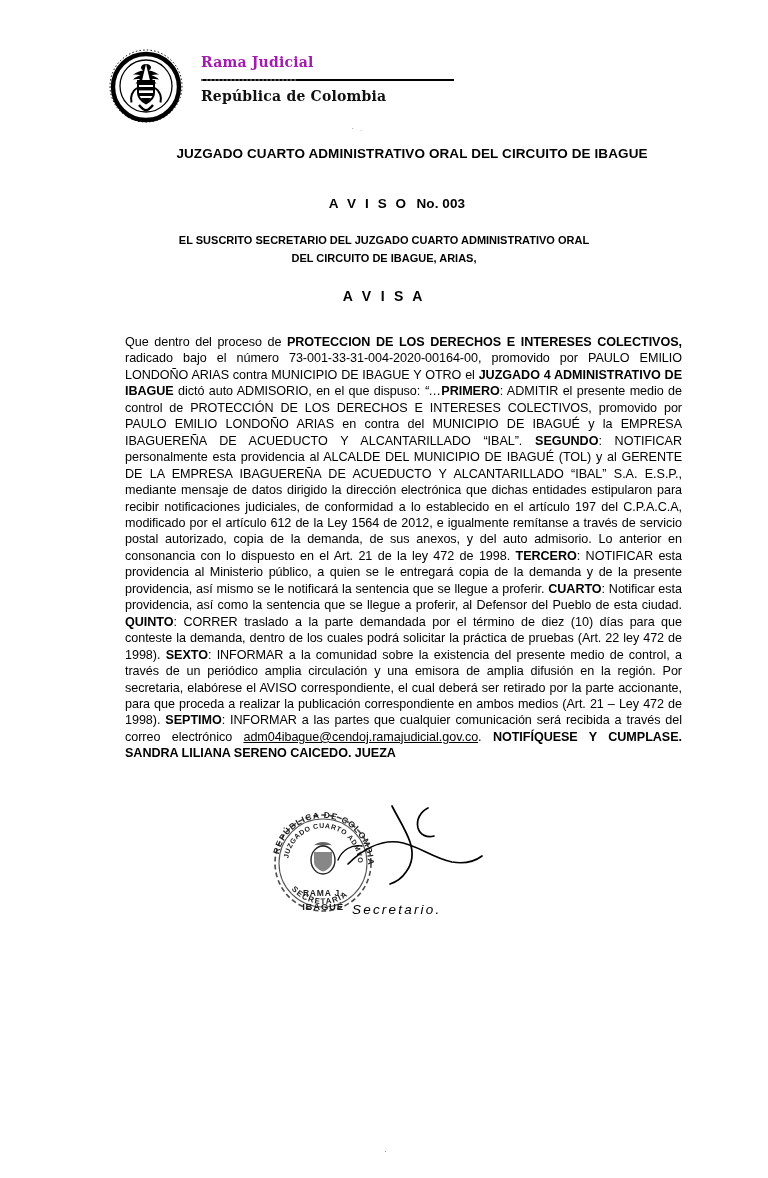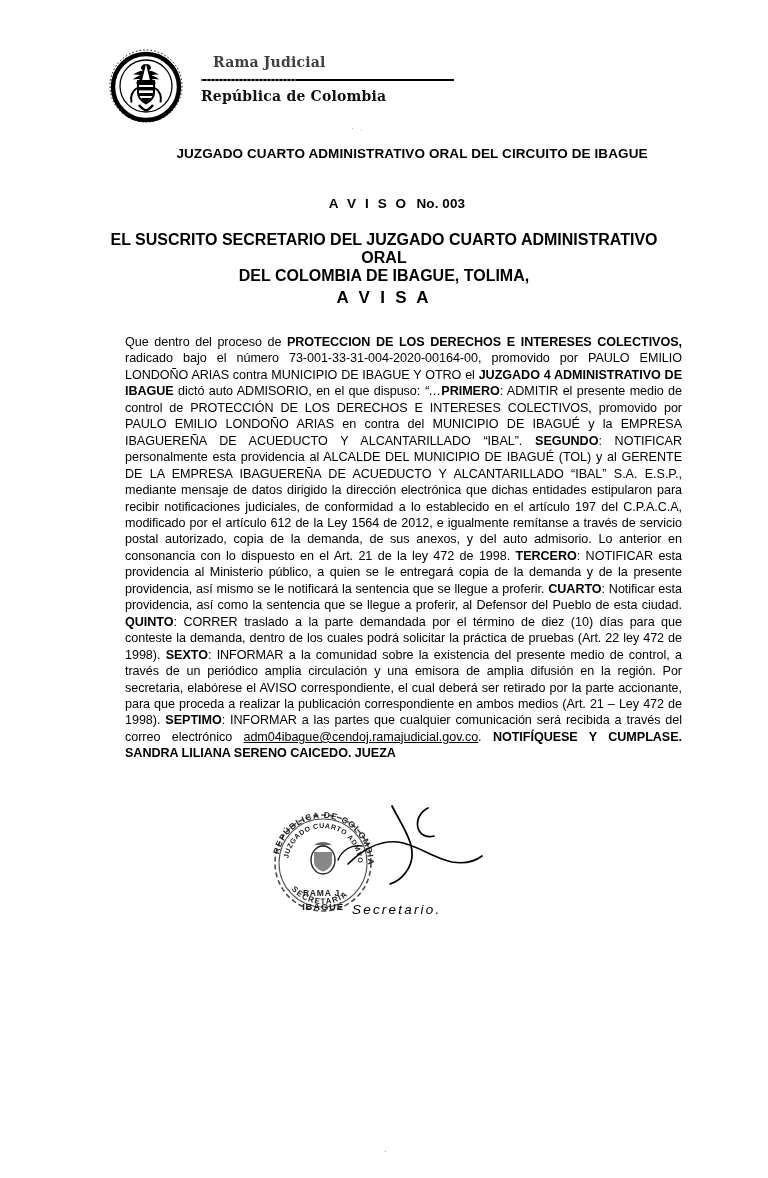--- a/index.html
+++ b/index.html
@@ -41,22 +41,21 @@
     left: 93px;
     top: 6px;
     width: 290px;
   }
   .lh-line1 {
     font-family: "DejaVu Serif", serif;
     font-weight: bold;
     font-size: 14px;
     letter-spacing: 0.2px;
     line-height: 20px;
-    color: #404040;
-    margin-left: 12px;
+    color: #a21caf;
   }
   .lh-rule {
     margin-top: 7px;
     margin-bottom: 5px;
     width: 253px;
     height: 0;
     border-top: 2px solid #000;
     position: relative;
   }
   .lh-rule::before {
@@ -106,31 +105,31 @@
     font-weight: bold;
   }
   .aviso-no .spaced { letter-spacing: 2.6px; }
   .aviso-no .nospace { letter-spacing: 0.1px; }
   .subscrito {
     position: absolute;
     left: 104px;
     top: 231px;
     width: 560px;
     text-align: center;
-    font-size: 16px;
+    font-size: 11px;
     font-weight: bold;
     line-height: 18px;
   }
   .avisa {
     position: absolute;
     left: 0;
     top: 288px;
     width: 768px;
     text-align: center;
-    font-size: 17px;
+    font-size: 14px;
     font-weight: bold;
     letter-spacing: 2.8px;
   }
 
   
   .body-text {
     position: absolute;
     left: 107px;
     top: 334px;
     width: 557px;
@@ -232,21 +231,21 @@
   </div>
 
   <div class="court-title">JUZGADO CUARTO ADMINISTRATIVO ORAL DEL CIRCUITO DE IBAGUE</div>
 
   <div class="aviso-no">
     <span class="spaced">A V I S O</span><span class="nospace">&nbsp; </span><span class="nospace">No. 003</span>
   </div>
 
   <div class="subscrito">
     <div>EL SUSCRITO SECRETARIO DEL JUZGADO CUARTO ADMINISTRATIVO ORAL</div>
-    <div>DEL COLOMBIA DE IBAGUE, TOLIMA,</div>
+    <div>DEL CIRCUITO DE IBAGUE, ARIAS,</div>
   </div>
 
   <div class="avisa">A V I S A</div>
 
   <div class="body-text">
     <span>Que dentro del proceso de </span><b>PROTECCION DE LOS DERECHOS E INTERESES COLECTIVOS,</b><span> radicado bajo el número 73-001-33-31-004-2020-00164-00, promovido por PAULO EMILIO LONDOÑO ARIAS contra MUNICIPIO DE IBAGUE Y OTRO el </span><b>JUZGADO 4 ADMINISTRATIVO DE IBAGUE</b><span> dictó auto ADMISORIO, en el que dispuso: </span><i>“…</i><b>PRIMERO</b><span>: ADMITIR el presente medio de control de PROTECCIÓN DE LOS DERECHOS E INTERESES COLECTIVOS, promovido por PAULO EMILIO LONDOÑO ARIAS en contra del MUNICIPIO DE IBAGUÉ y la EMPRESA IBAGUEREÑA DE ACUEDUCTO Y ALCANTARILLADO “IBAL”. </span><b>SEGUNDO</b><span>: NOTIFICAR personalmente esta providencia al ALCALDE DEL MUNICIPIO DE IBAGUÉ (TOL) y al GERENTE DE LA EMPRESA IBAGUEREÑA DE ACUEDUCTO Y ALCANTARILLADO “IBAL” S.A. E.S.P., mediante mensaje de datos dirigido la dirección electrónica que dichas entidades estipularon para recibir notificaciones judiciales, de conformidad a lo establecido en el artículo 197 del C.P.A.C.A, modificado por el artículo 612 de la Ley 1564 de 2012, e igualmente remítanse a través de servicio postal autorizado, copia de la demanda, de sus anexos, y del auto admisorio. Lo anterior en consonancia con lo dispuesto en el Art. 21 de la ley 472 de 1998. </span><b>TERCERO</b><span>: NOTIFICAR esta providencia al Ministerio público, a quien se le entregará copia de la demanda y de la presente providencia, así mismo se le notificará la sentencia que se llegue a proferir. </span><b>CUARTO</b><span>: Notificar esta providencia, así como la sentencia que se llegue a proferir, al Defensor del Pueblo de esta ciudad. </span><b>QUINTO</b><span>: CORRER traslado a la parte demandada por el término de diez (10) días para que conteste la demanda, dentro de los cuales podrá solicitar la práctica de pruebas (Art. 22 ley 472 de 1998). </span><b>SEXTO</b><span>: INFORMAR a la comunidad sobre la existencia del presente medio de control, a través de un periódico amplia circulación y una emisora de amplia difusión en la región. Por secretaria, elabórese el AVISO correspondiente, el cual deberá ser retirado por la parte accionante, para que proceda a realizar la publicación correspondiente en ambos medios (Art. 21 – Ley 472 de 1998). </span><b>SEPTIMO</b><span>: INFORMAR a las partes que cualquier comunicación será recibida a través del correo electrónico </span><a class="mail" href="#" style="color:#000;">adm04ibague@cendoj.ramajudicial.gov.co</a><span>. </span><b>NOTIFÍQUESE Y CUMPLASE. SANDRA LILIANA SERENO CAICEDO. JUEZA</b>
   </div>
 
   <div class="sig-zone">
 

